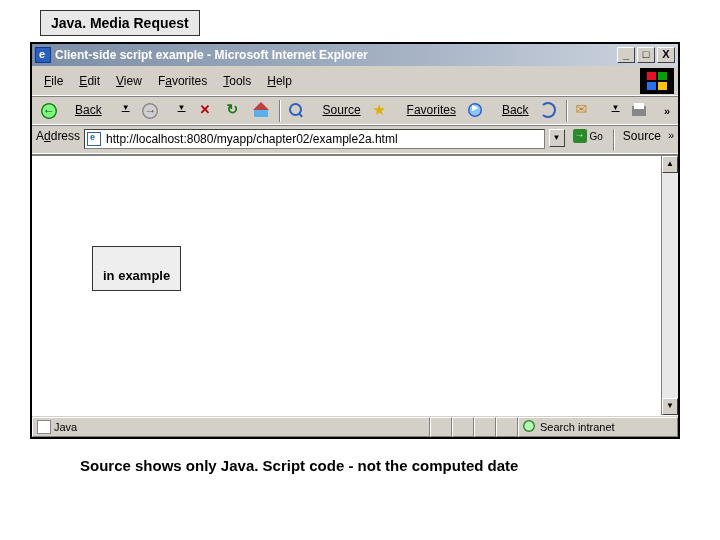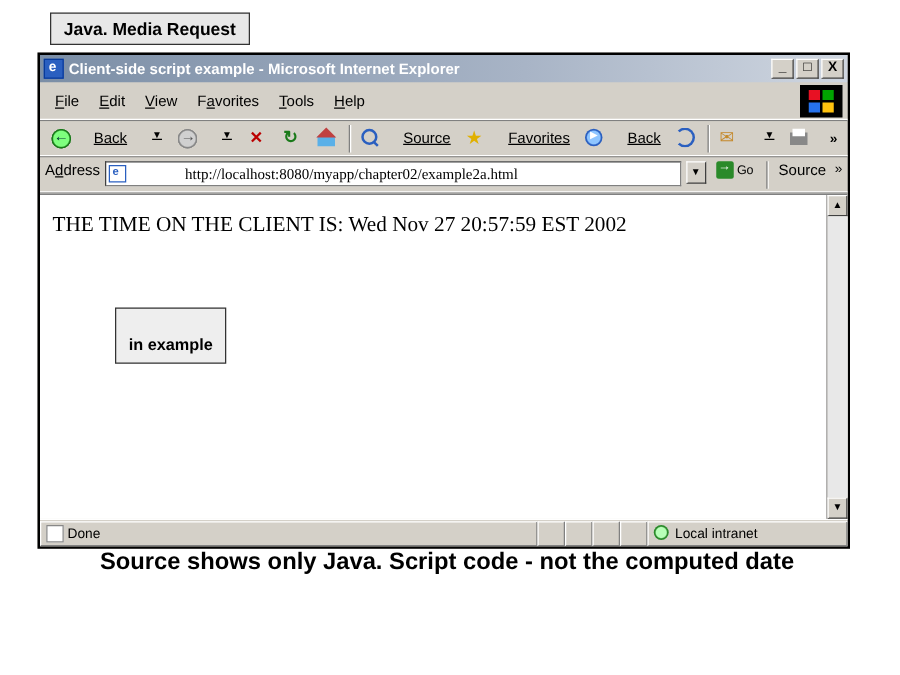--- a/index.html
+++ b/index.html
@@ -166,21 +166,21 @@
     border:1px solid #808080;
     border-top-color:#404040;border-left-color:#404040;
     height:20px;
     padding:0 2px;
   }
   .addr-page-ico{
     width:14px;height:14px;background:#fff;border:1px solid #2a5fc0;margin-right:3px;position:relative;
   }
   .addr-page-ico:after{content:"e";color:#2a5fc0;font-size:9px;position:absolute;left:2px;top:-1px;font-weight:bold;}
   .addr-input{
-    border:0;outline:0;flex:1;font-size:12px;font-family:Liberation Serif, serif;background:transparent;margin-left:42px;
+    border:0;outline:0;flex:1;font-size:12px;font-family:Liberation Sans, sans-serif;background:transparent;
   }
   .addr-drop{
     width:16px;height:18px;background:#d4d0c8;border:1px solid #fff;border-right-color:#404040;border-bottom-color:#404040;text-align:center;font-size:8px;line-height:16px;
   }
   .go-btn{display:flex;align-items:center;gap:3px;padding:0 4px;font-size:10px;}
   .go-ico{width:14px;height:14px;border-radius:2px;background:#2a8a2a;position:relative;}
   .go-ico:after{content:"→";color:#fff;font-size:10px;position:absolute;left:2px;top:-1px;}
   .links-label{font-size:12px;padding:0 3px;}
   .viewport{
     display:flex;
@@ -231,23 +231,24 @@
     height:20px;display:flex;align-items:center;padding:0 4px;gap:3px;
   }
   .sc-main{flex:1;}
   .sc-small{width:22px;}
   .sc-zone{width:160px;}
   .ico-done{width:14px;height:14px;background:#fff;border:1px solid #888;position:relative;}
   .ico-done:after{content:"";position:absolute;left:2px;top:0;border-left:5px solid transparent;border-right:5px solid transparent;}
   .ico-zone{width:14px;height:14px;position:relative;}
   .ico-zone:before{content:"";position:absolute;width:12px;height:12px;border-radius:50%;background:radial-gradient(circle,#b8ffb8 0 4px,#2a8a2a 5px);left:0;top:0;}
   .footer-note{
+    margin-top:18px;
     margin-left:50px;
     font-weight:bold;
-    font-size:19px;
+    font-size:15px;
   }
 </style>
 </head>
 <body>
 
 
 
 
 <div class="slide-label">Java. Media Request</div>
 
@@ -332,45 +333,44 @@
       <span class="go-ico"></span>
       <span>Go</span>
     </span>
     <span class="tb-sep"></span>
     <span class="links-label">Source</span>
     <span class="chev" style="margin-left:0">»</span>
   </div>
 
   <div class="viewport">
     <div class="page">
-      <div>THE TIME ON THE CLIENT IS: Wed Nov 27 20:57:59 EST 2002</div>
       <div class="callout">
         <br>
         <span>in example</span>
       </div>
     </div>
     <div class="scrollbar">
       <div class="sb-btn">▲</div>
       <div class="sb-track"></div>
       <div class="sb-btn">▼</div>
     </div>
   </div>
 
   <div class="statusbar">
     <div class="status-cell sc-main">
       <span class="ico-done"></span>
-      <span>Done</span>
+      <span>Java</span>
     </div>
     <div class="status-cell sc-small"></div>
     <div class="status-cell sc-small"></div>
     <div class="status-cell sc-small"></div>
     <div class="status-cell sc-small"></div>
     <div class="status-cell sc-zone">
       <span class="ico-zone"></span>
-      <span>Local intranet</span>
+      <span>Search intranet</span>
     </div>
   </div>
 
 </div>
 
 <div class="footer-note">Source shows only Java. Script code - not the computed date</div>
 
 
 
 

